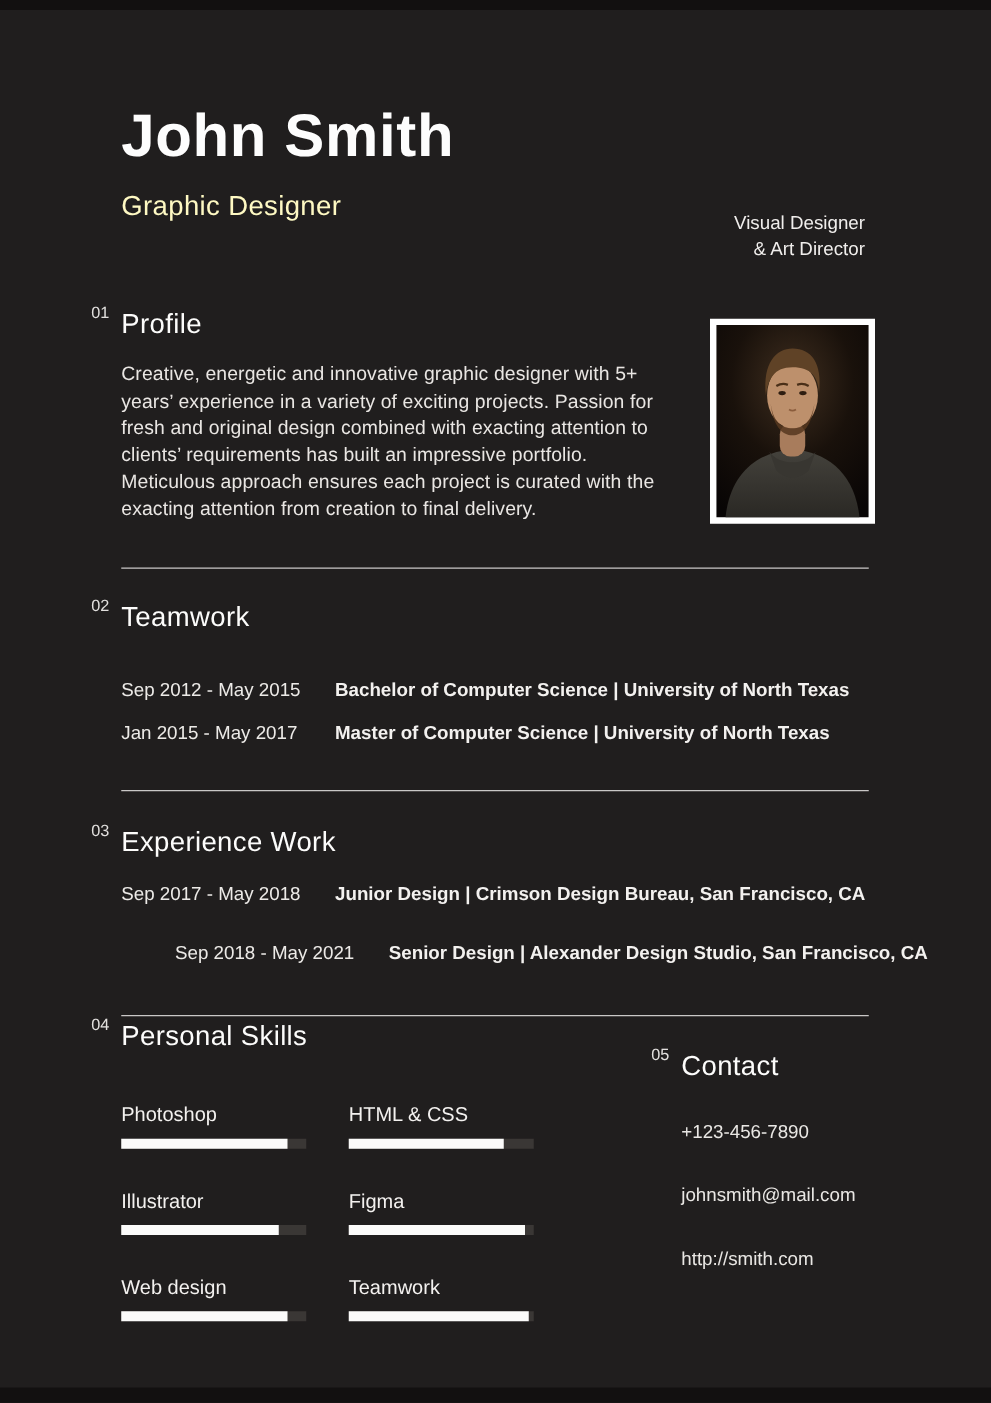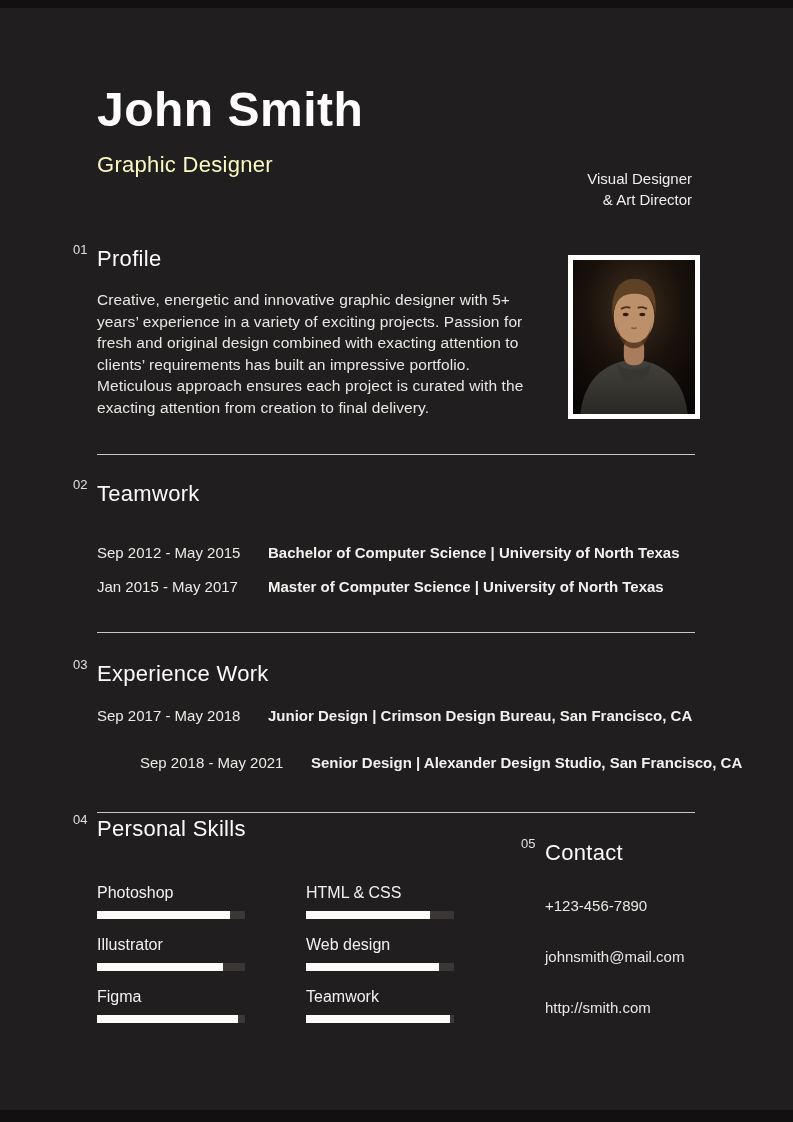--- a/index.html
+++ b/index.html
@@ -74,21 +74,21 @@
   }
   .t-row .desc {
     font-size: 15px; font-weight: 700; color: #f3f1ef;
     white-space: nowrap;
   }
 
   
   .skills-grid {
     position: absolute; left: 97px; top: 884px;
     display: grid; grid-template-columns: 148px 148px;
-    column-gap: 61px; row-gap: 17px;
+    column-gap: 61px; row-gap: 17px; gap: 34px;
   }
   .skill-label { font-size: 16px; font-weight: 500; color: #f3f1ef; }
   .skill-bar {
     margin-top: 9px; height: 8px; width: 148px;
     background: #3a3735; position: relative;
   }
   .skill-bar .fill {
     position: absolute; left: 0; top: 0; bottom: 0;
     background: #fbfbfa;
   }
@@ -197,29 +197,29 @@
           <div class="fill" style="width: 84%;"></div>
         </div>
     </div>
     <div>
       <div class="skill-label">Illustrator</div>
       <div class="skill-bar">
           <div class="fill" style="width: 85%;"></div>
         </div>
     </div>
     <div>
+      <div class="skill-label">Figma</div>
+      <div class="skill-bar">
+          <div class="fill" style="width: 95%;"></div>
+        </div>
+    </div>
+    <div>
       <div class="skill-label">Web design</div>
       <div class="skill-bar">
           <div class="fill" style="width: 90%;"></div>
-        </div>
-    </div>
-    <div>
-      <div class="skill-label">Figma</div>
-      <div class="skill-bar">
-          <div class="fill" style="width: 95%;"></div>
         </div>
     </div>
     <div>
       <div class="skill-label">Teamwork</div>
       <div class="skill-bar">
           <div class="fill" style="width: 97%;"></div>
         </div>
     </div>
   </div>
 

